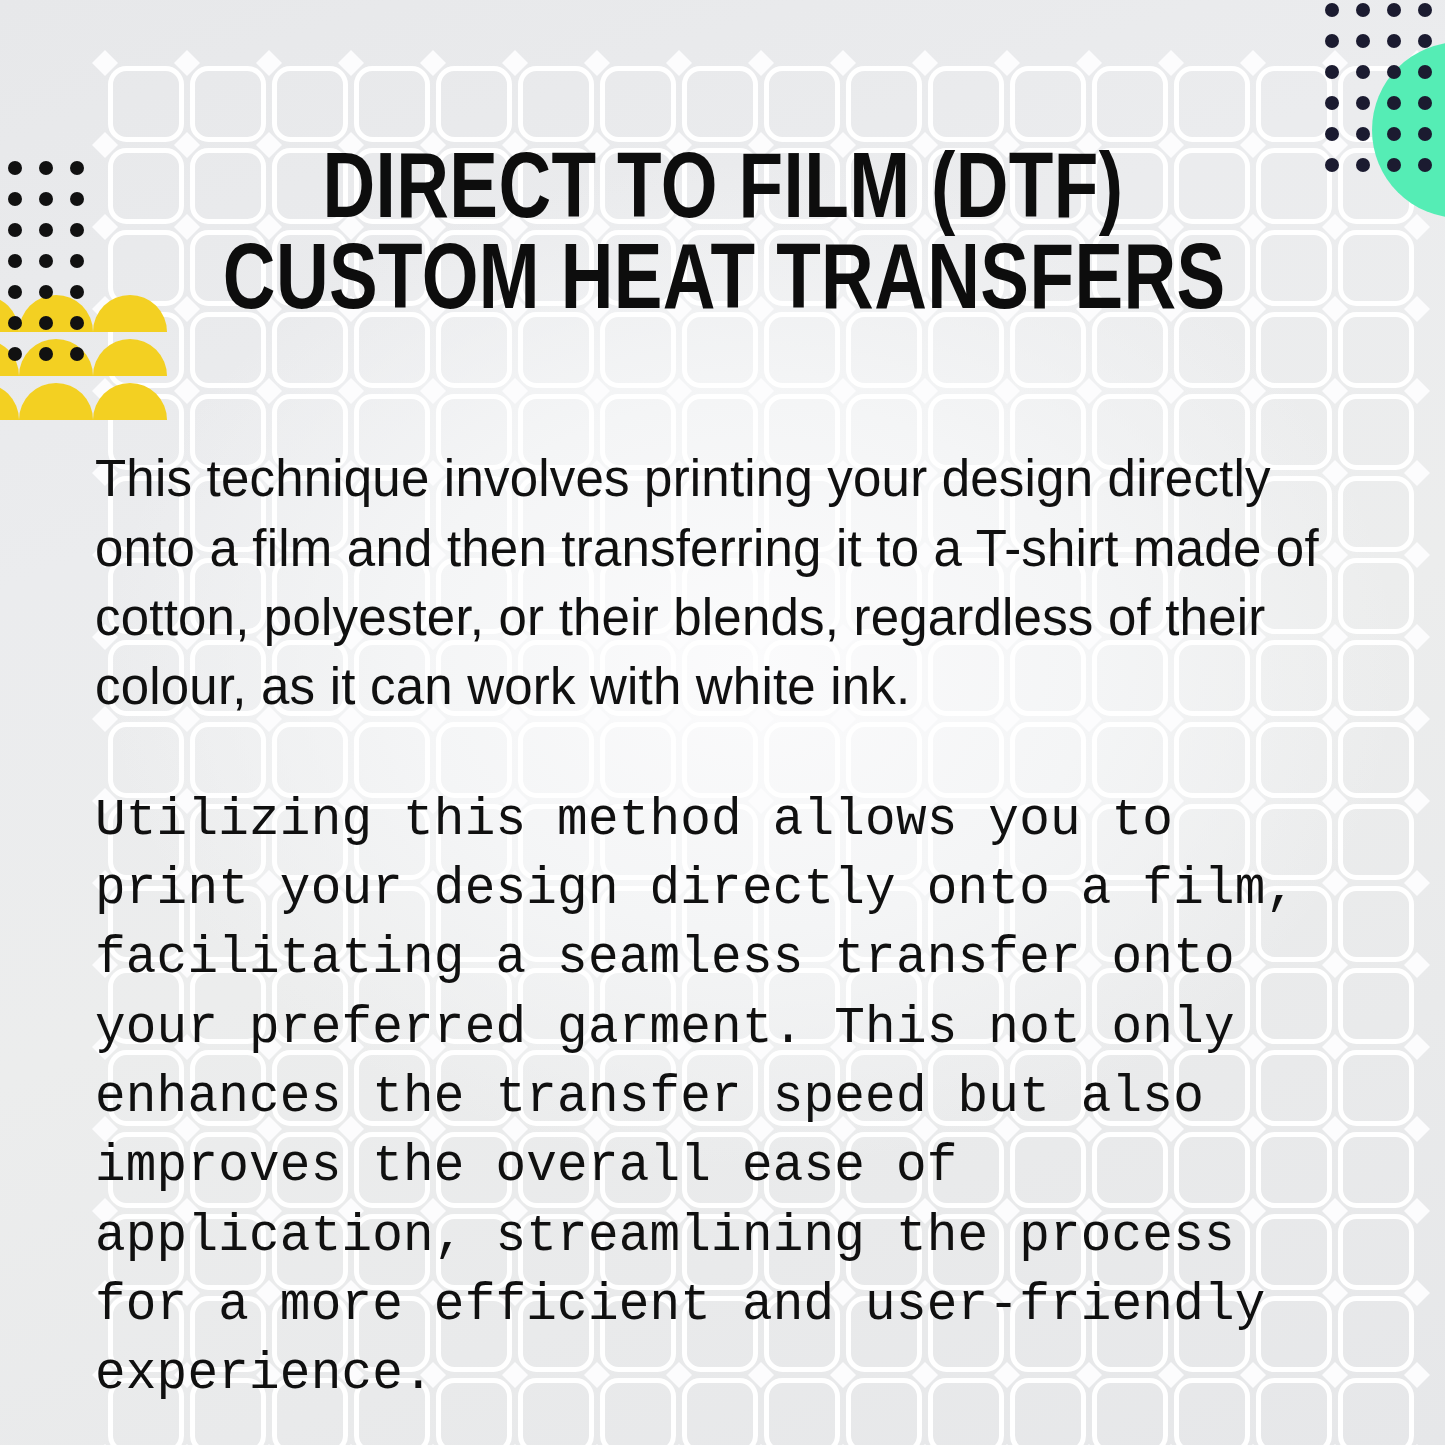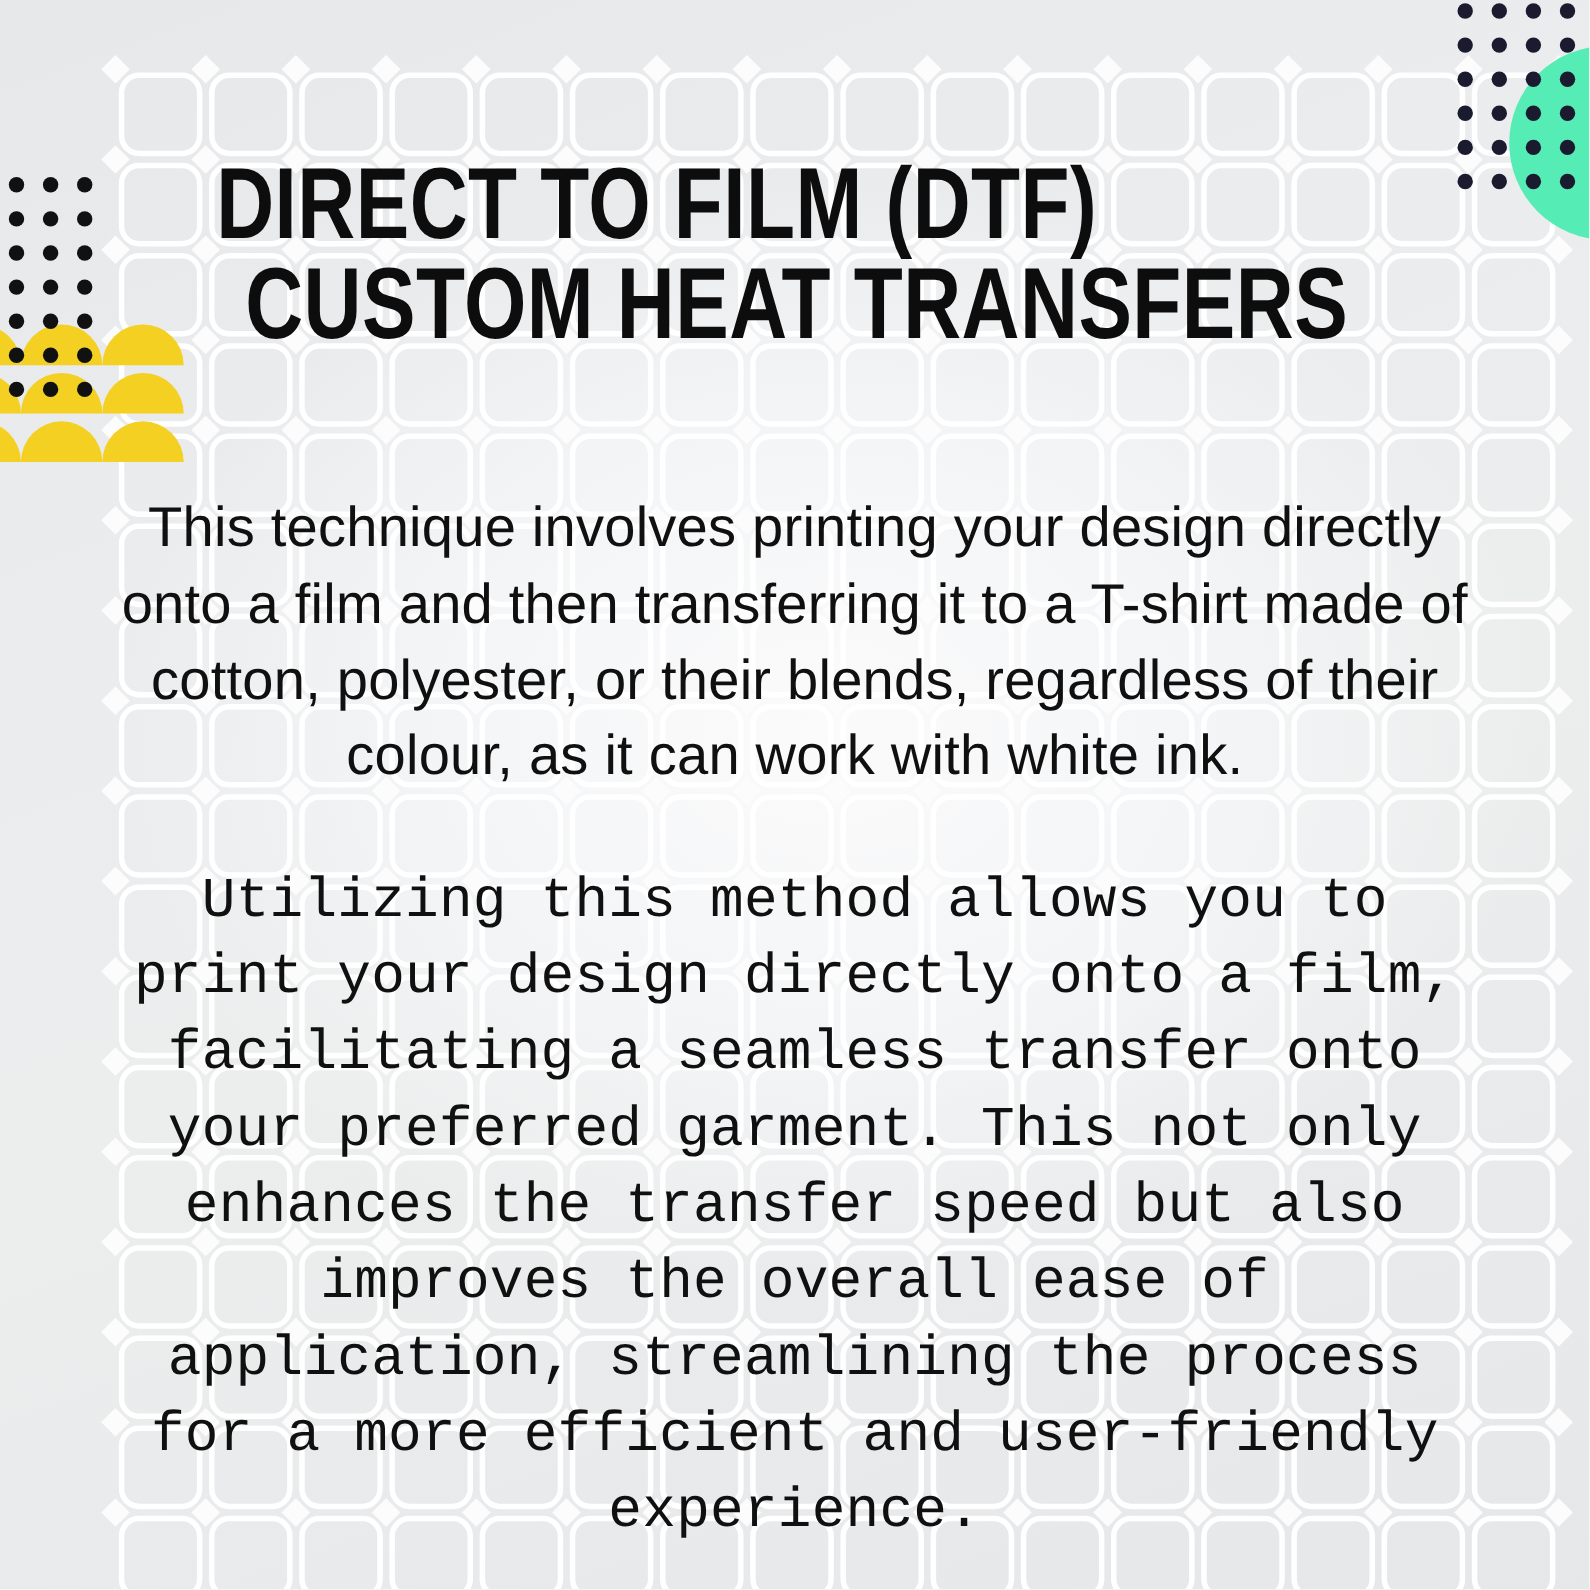--- a/index.html
+++ b/index.html
@@ -43,39 +43,39 @@
     box-sizing: border-box;
     padding: 0 92px;
     display: flex;
     flex-direction: column;
     align-items: center;
   }
   .title {
     margin: 0;
     padding-top: 140px;
     width: 100%;
+    text-align: center;
     color: #0d0d0d;
     font-family: "Liberation Sans Narrow", "Liberation Sans", sans-serif;
     font-weight: 700;
     font-size: 92px;
     line-height: 0.99;
     letter-spacing: 0.5px;
     transform: scaleX(1.0);
   }
   .title .tline {
     display: block;
     white-space: nowrap;
   }
   .body-wrap {
     width: 1255px;
     margin-top: 122px;
   }
   .para {
     margin: 0;
-    text-align: center;
     color: #101010;
     font-family: "Liberation Sans Narrow", "Liberation Sans", sans-serif;
     font-weight: 400;
     font-size: 51px;
     line-height: 1.36;
     letter-spacing: 0.2px;
   }
   .para + .para {
     margin-top: 64px;
     font-family: Liberation Mono, monospace;

